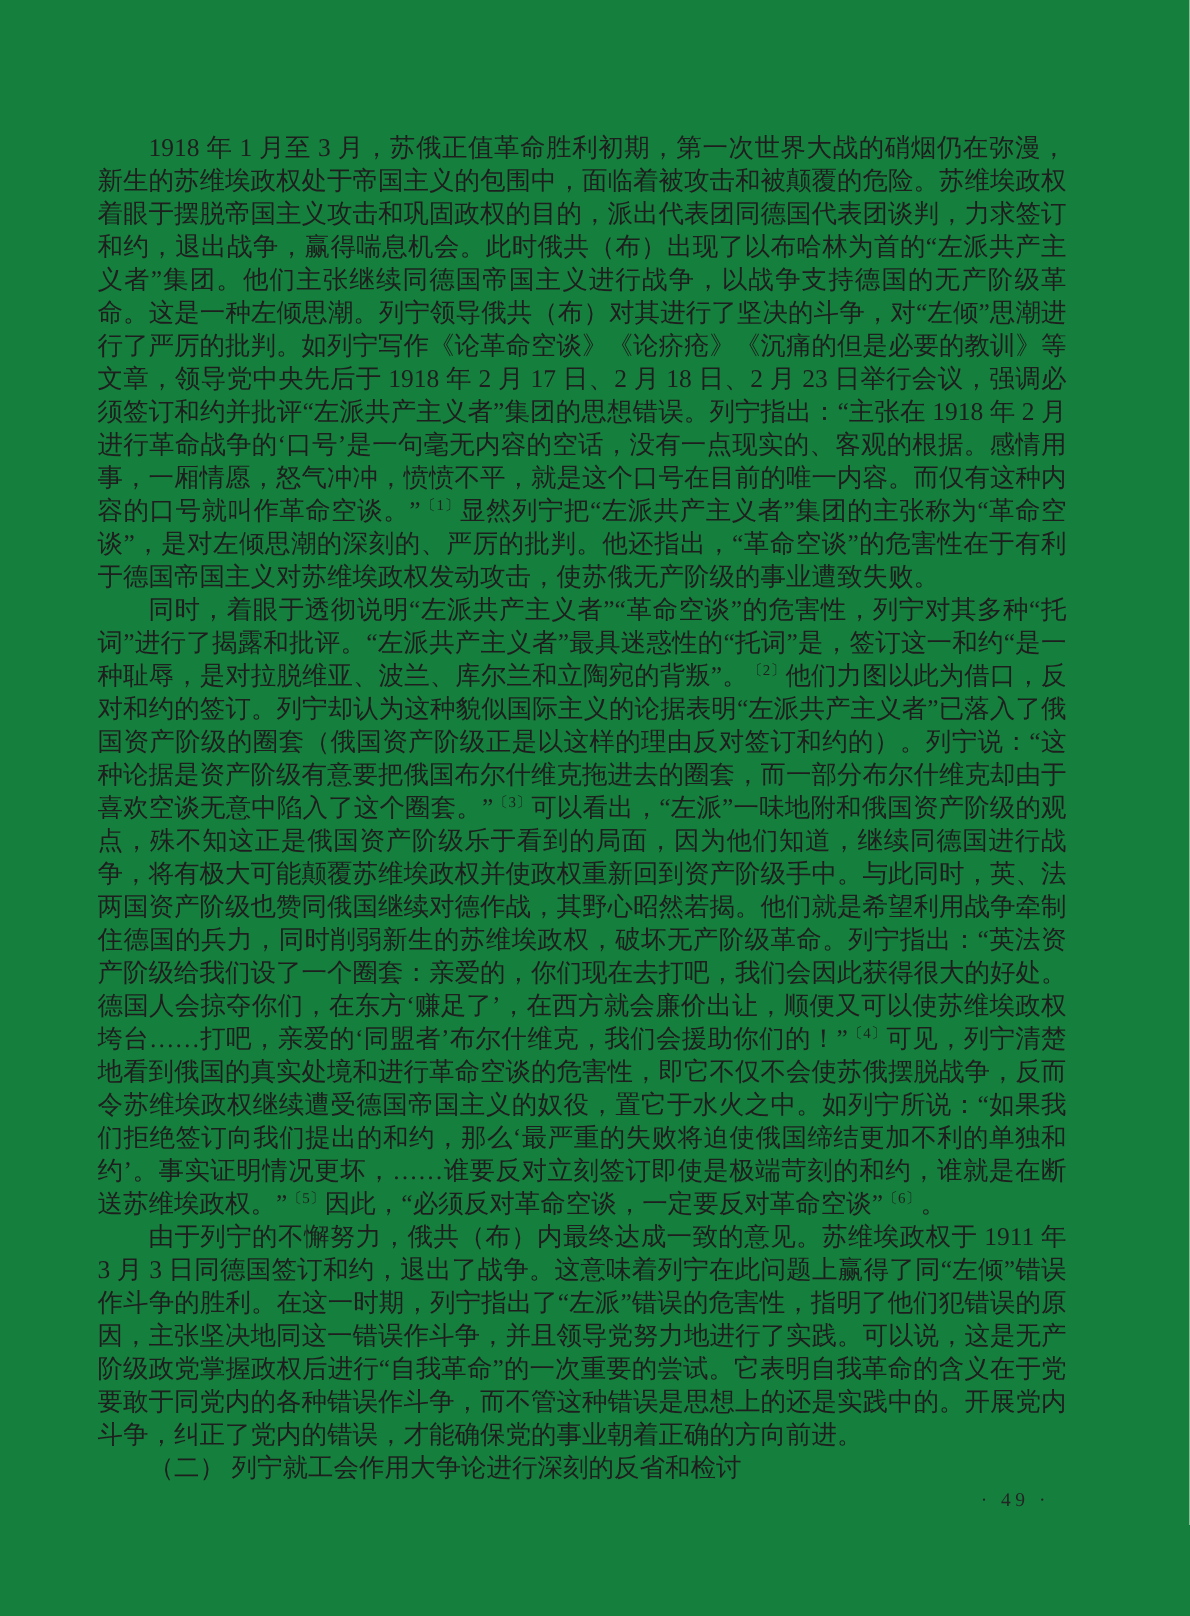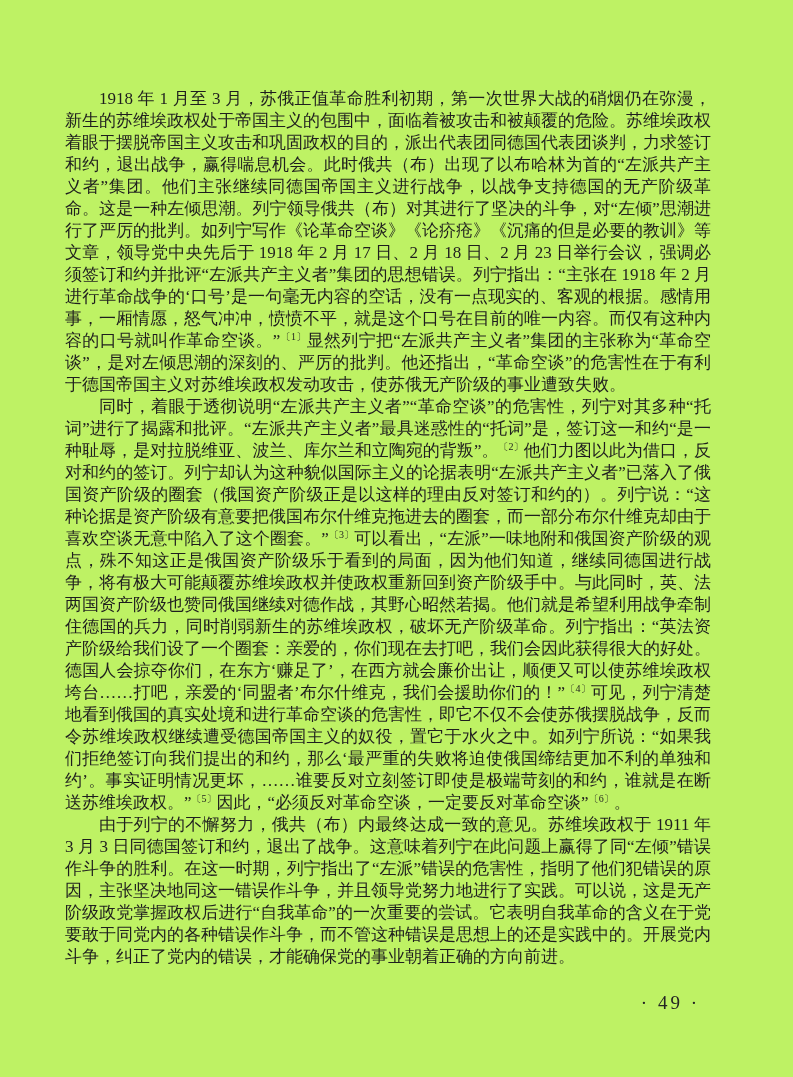--- a/index.html
+++ b/index.html
@@ -5,21 +5,21 @@
   html, body {
     margin: 0;
     padding: 0;
     background: #e9e9e7;
   }
   .page {
     position: relative;
     width: 793px;
     height: 1077px;
     margin: 0 auto;
-    background: #bef264;
+    background: #15803d;
     overflow: hidden;
     font-family: "Liberation Serif", "DejaVu Serif", serif;
     color: #1e1e1e;
   }
   .text-block {
     position: absolute;
     left: 65px;
     top: 88px;
     width: 646px;
     font-size: 17px;
@@ -35,29 +35,30 @@
   .fnmark {
     font-size: 10px;
     line-height: 0;
     vertical-align: 6px;
     letter-spacing: 0;
   }
   .page-number {
     position: absolute;
     top: 992px;
     right: 93px;
-    font-size: 19px;
+    font-size: 13px;
     letter-spacing: 3px;
     color: #242424;
     white-space: nowrap;
   }
 </style>
 </head>
 <body>
 
 <div class="page">
   <main class="text-block">
       <p>1918 年 1 月至 3 月，苏俄正值革命胜利初期，第一次世界大战的硝烟仍在弥漫，新生的苏维埃政权处于帝国主义的包围中，面临着被攻击和被颠覆的危险。苏维埃政权着眼于摆脱帝国主义攻击和巩固政权的目的，派出代表团同德国代表团谈判，力求签订和约，退出战争，赢得喘息机会。此时俄共（布）出现了以布哈林为首的“左派共产主义者”集团。他们主张继续同德国帝国主义进行战争，以战争支持德国的无产阶级革命。这是一种左倾思潮。列宁领导俄共（布）对其进行了坚决的斗争，对“左倾”思潮进行了严厉的批判。如列宁写作《论革命空谈》《论疥疮》《沉痛的但是必要的教训》等文章，领导党中央先后于 1918 年 2 月 17 日、2 月 18 日、2 月 23 日举行会议，强调必须签订和约并批评“左派共产主义者”集团的思想错误。列宁指出：“主张在 1918 年 2 月进行革命战争的‘口号’是一句毫无内容的空话，没有一点现实的、客观的根据。感情用事，一厢情愿，怒气冲冲，愤愤不平，就是这个口号在目前的唯一内容。而仅有这种内容的口号就叫作革命空谈。”<sup class="fnmark">〔1〕</sup>显然列宁把“左派共产主义者”集团的主张称为“革命空谈”，是对左倾思潮的深刻的、严厉的批判。他还指出，“革命空谈”的危害性在于有利于德国帝国主义对苏维埃政权发动攻击，使苏俄无产阶级的事业遭致失败。</p>
       <p>同时，着眼于透彻说明“左派共产主义者”“革命空谈”的危害性，列宁对其多种“托词”进行了揭露和批评。“左派共产主义者”最具迷惑性的“托词”是，签订这一和约“是一种耻辱，是对拉脱维亚、波兰、库尔兰和立陶宛的背叛”。<sup class="fnmark">〔2〕</sup>他们力图以此为借口，反对和约的签订。列宁却认为这种貌似国际主义的论据表明“左派共产主义者”已落入了俄国资产阶级的圈套（俄国资产阶级正是以这样的理由反对签订和约的）。列宁说：“这种论据是资产阶级有意要把俄国布尔什维克拖进去的圈套，而一部分布尔什维克却由于喜欢空谈无意中陷入了这个圈套。”<sup class="fnmark">〔3〕</sup>可以看出，“左派”一味地附和俄国资产阶级的观点，殊不知这正是俄国资产阶级乐于看到的局面，因为他们知道，继续同德国进行战争，将有极大可能颠覆苏维埃政权并使政权重新回到资产阶级手中。与此同时，英、法两国资产阶级也赞同俄国继续对德作战，其野心昭然若揭。他们就是希望利用战争牵制住德国的兵力，同时削弱新生的苏维埃政权，破坏无产阶级革命。列宁指出：“英法资产阶级给我们设了一个圈套：亲爱的，你们现在去打吧，我们会因此获得很大的好处。德国人会掠夺你们，在东方‘赚足了’，在西方就会廉价出让，顺便又可以使苏维埃政权垮台……打吧，亲爱的‘同盟者’布尔什维克，我们会援助你们的！”<sup class="fnmark">〔4〕</sup>可见，列宁清楚地看到俄国的真实处境和进行革命空谈的危害性，即它不仅不会使苏俄摆脱战争，反而令苏维埃政权继续遭受德国帝国主义的奴役，置它于水火之中。如列宁所说：“如果我们拒绝签订向我们提出的和约，那么‘最严重的失败将迫使俄国缔结更加不利的单独和约’。事实证明情况更坏，……谁要反对立刻签订即使是极端苛刻的和约，谁就是在断送苏维埃政权。”<sup class="fnmark">〔5〕</sup>因此，“必须反对革命空谈，一定要反对革命空谈”<sup class="fnmark">〔6〕</sup>。</p>
       <p>由于列宁的不懈努力，俄共（布）内最终达成一致的意见。苏维埃政权于 1911 年 3 月 3 日同德国签订和约，退出了战争。这意味着列宁在此问题上赢得了同“左倾”错误作斗争的胜利。在这一时期，列宁指出了“左派”错误的危害性，指明了他们犯错误的原因，主张坚决地同这一错误作斗争，并且领导党努力地进行了实践。可以说，这是无产阶级政党掌握政权后进行“自我革命”的一次重要的尝试。它表明自我革命的含义在于党要敢于同党内的各种错误作斗争，而不管这种错误是思想上的还是实践中的。开展党内斗争，纠正了党内的错误，才能确保党的事业朝着正确的方向前进。</p>
+      <p class="subheading">（二） 列宁就工会作用大争论进行深刻的反省和检讨</p>
     </main>
   <div class="page-number">· 49 ·</div>
 </div>
 
 </body></html>

